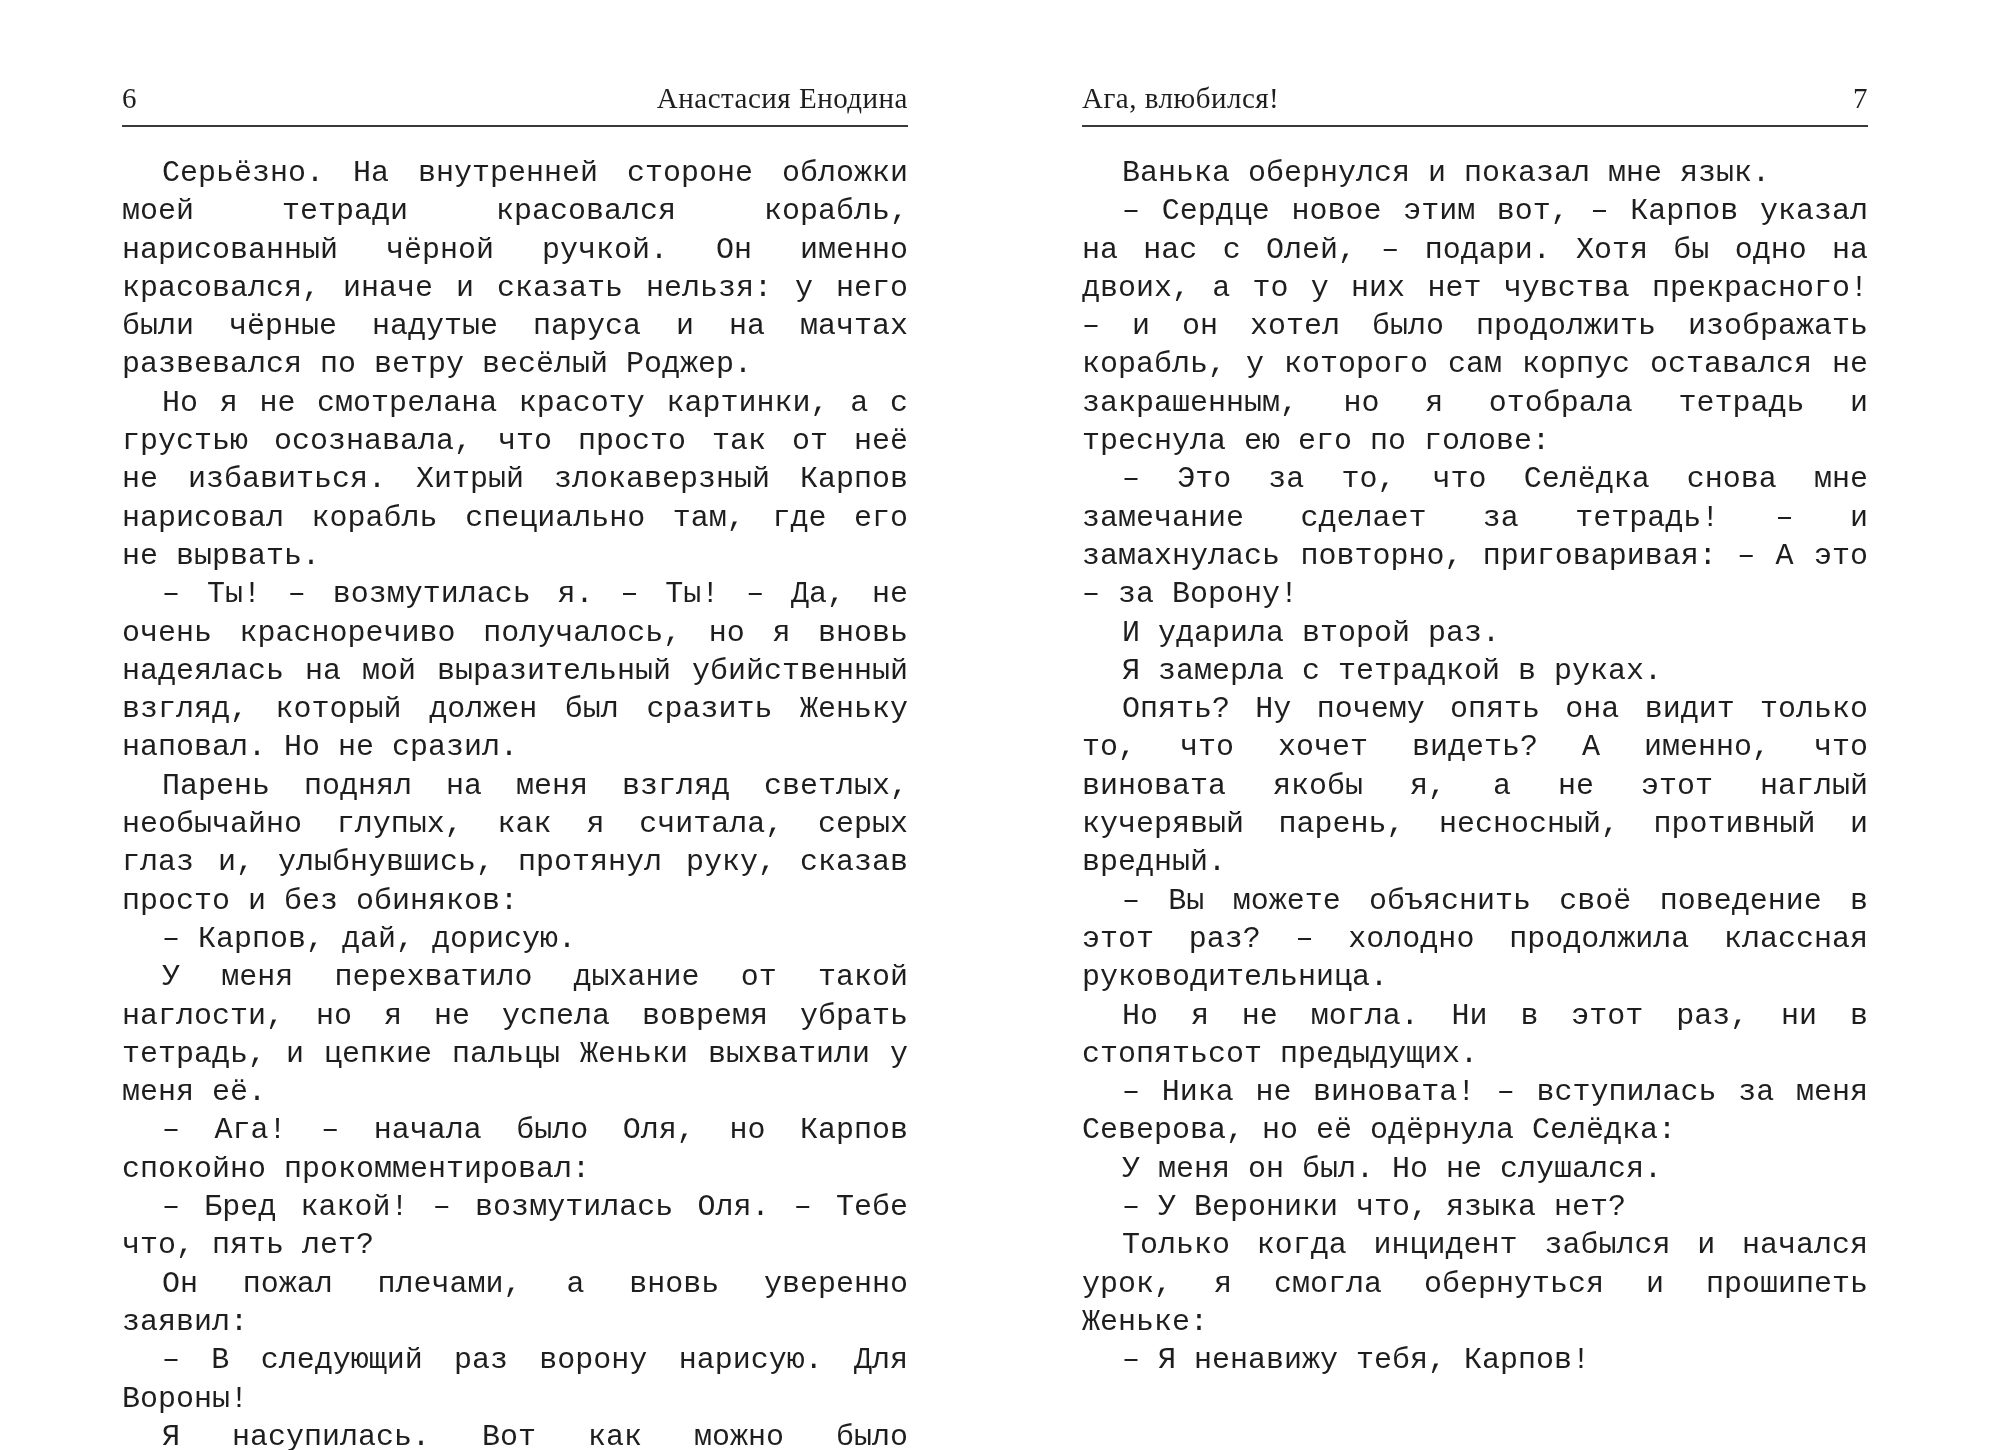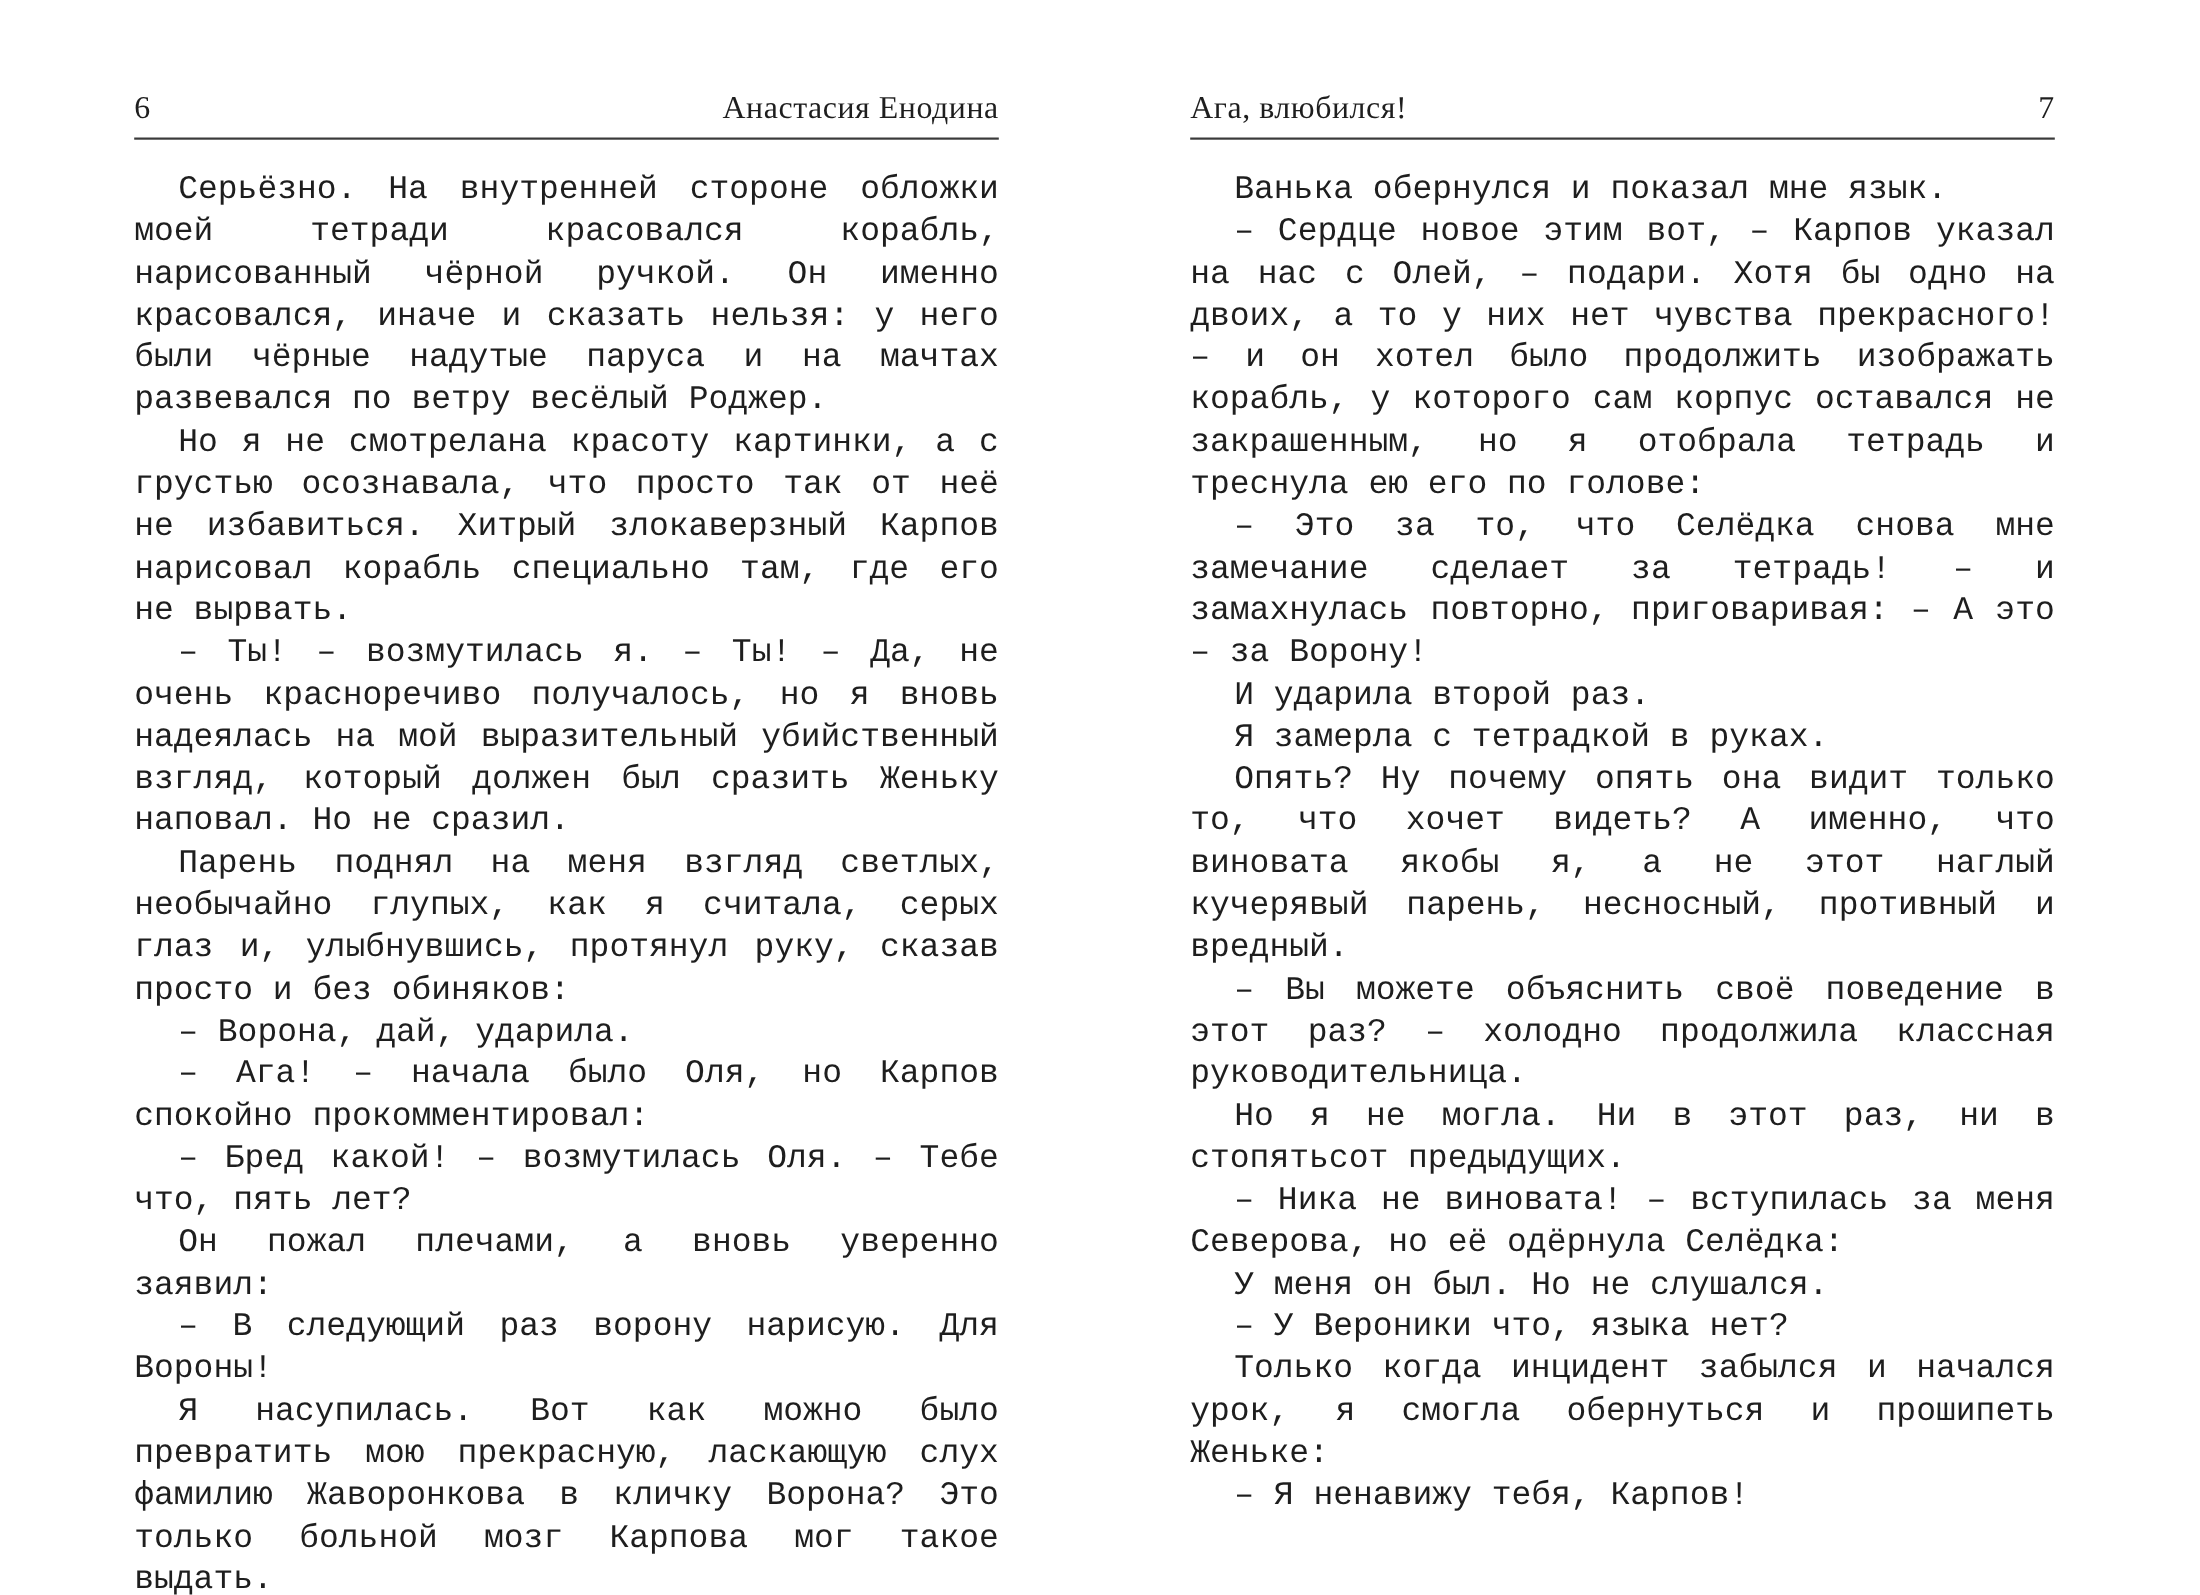--- a/index.html
+++ b/index.html
@@ -30,21 +30,22 @@
   <div class="running-head">
     <span class="rh-left">6</span>
     <span class="rh-right">Анастасия Енодина</span>
   </div>
   <div class="rule"></div>
   <div class="body-text">
     <p class="para">Серьёзно. На внутренней стороне обложки моей тетради красовался корабль, нарисованный чёрной ручкой. Он именно красовался, иначе и сказать нельзя: у него были чёрные надутые паруса и на мачтах развевался по ветру весёлый Роджер.</p>
     <p class="para">Но я не смотрелана красоту картинки, а с грустью осознавала, что просто так от неё не избавиться. Хитрый злокаверзный Карпов нарисовал корабль специально там, где его не вырвать.</p>
     <p class="para">– Ты! – возмутилась я. – Ты! – Да, не очень красноречиво получалось, но я вновь надеялась на мой выразительный убийственный взгляд, который должен был сразить Женьку наповал. Но не сразил.</p>
     <p class="para">Парень поднял на меня взгляд светлых, необычайно глупых, как я считала, серых глаз и, улыбнувшись, протянул руку, сказав просто и без обиняков:</p>
-    <p class="para">– Ворона, дай, ударила.</p>
+    <p class="para">– Карпов, дай, дорисую.</p>
+    <p class="para">У меня перехватило дыхание от такой наглости, но я не успела вовремя убрать тетрадь, и цепкие пальцы Женьки выхватили у меня её.</p>
     <p class="para">– Ага! – начала было Оля, но Карпов спокойно прокомментировал:</p>
     <p class="para">– Бред какой! – возмутилась Оля. – Тебе что, пять лет?</p>
     <p class="para">Он пожал плечами, а вновь уверенно заявил:</p>
     <p class="para">– В следующий раз ворону нарисую. Для Вороны!</p>
     <p class="para">Я насупилась. Вот как можно было превратить мою прекрасную, ласкающую слух фамилию Жаворонкова в кличку Ворона? Это только больной мозг Карпова мог такое выдать.</p>
     <p class="para">– Эй, Гудвин! – окликнула я Ваньку. – И другу своему мозги новые раздобудь, а то он совсем плох!</p>
   </div>
 </div>
 
 <div class="page" id="page-right">

